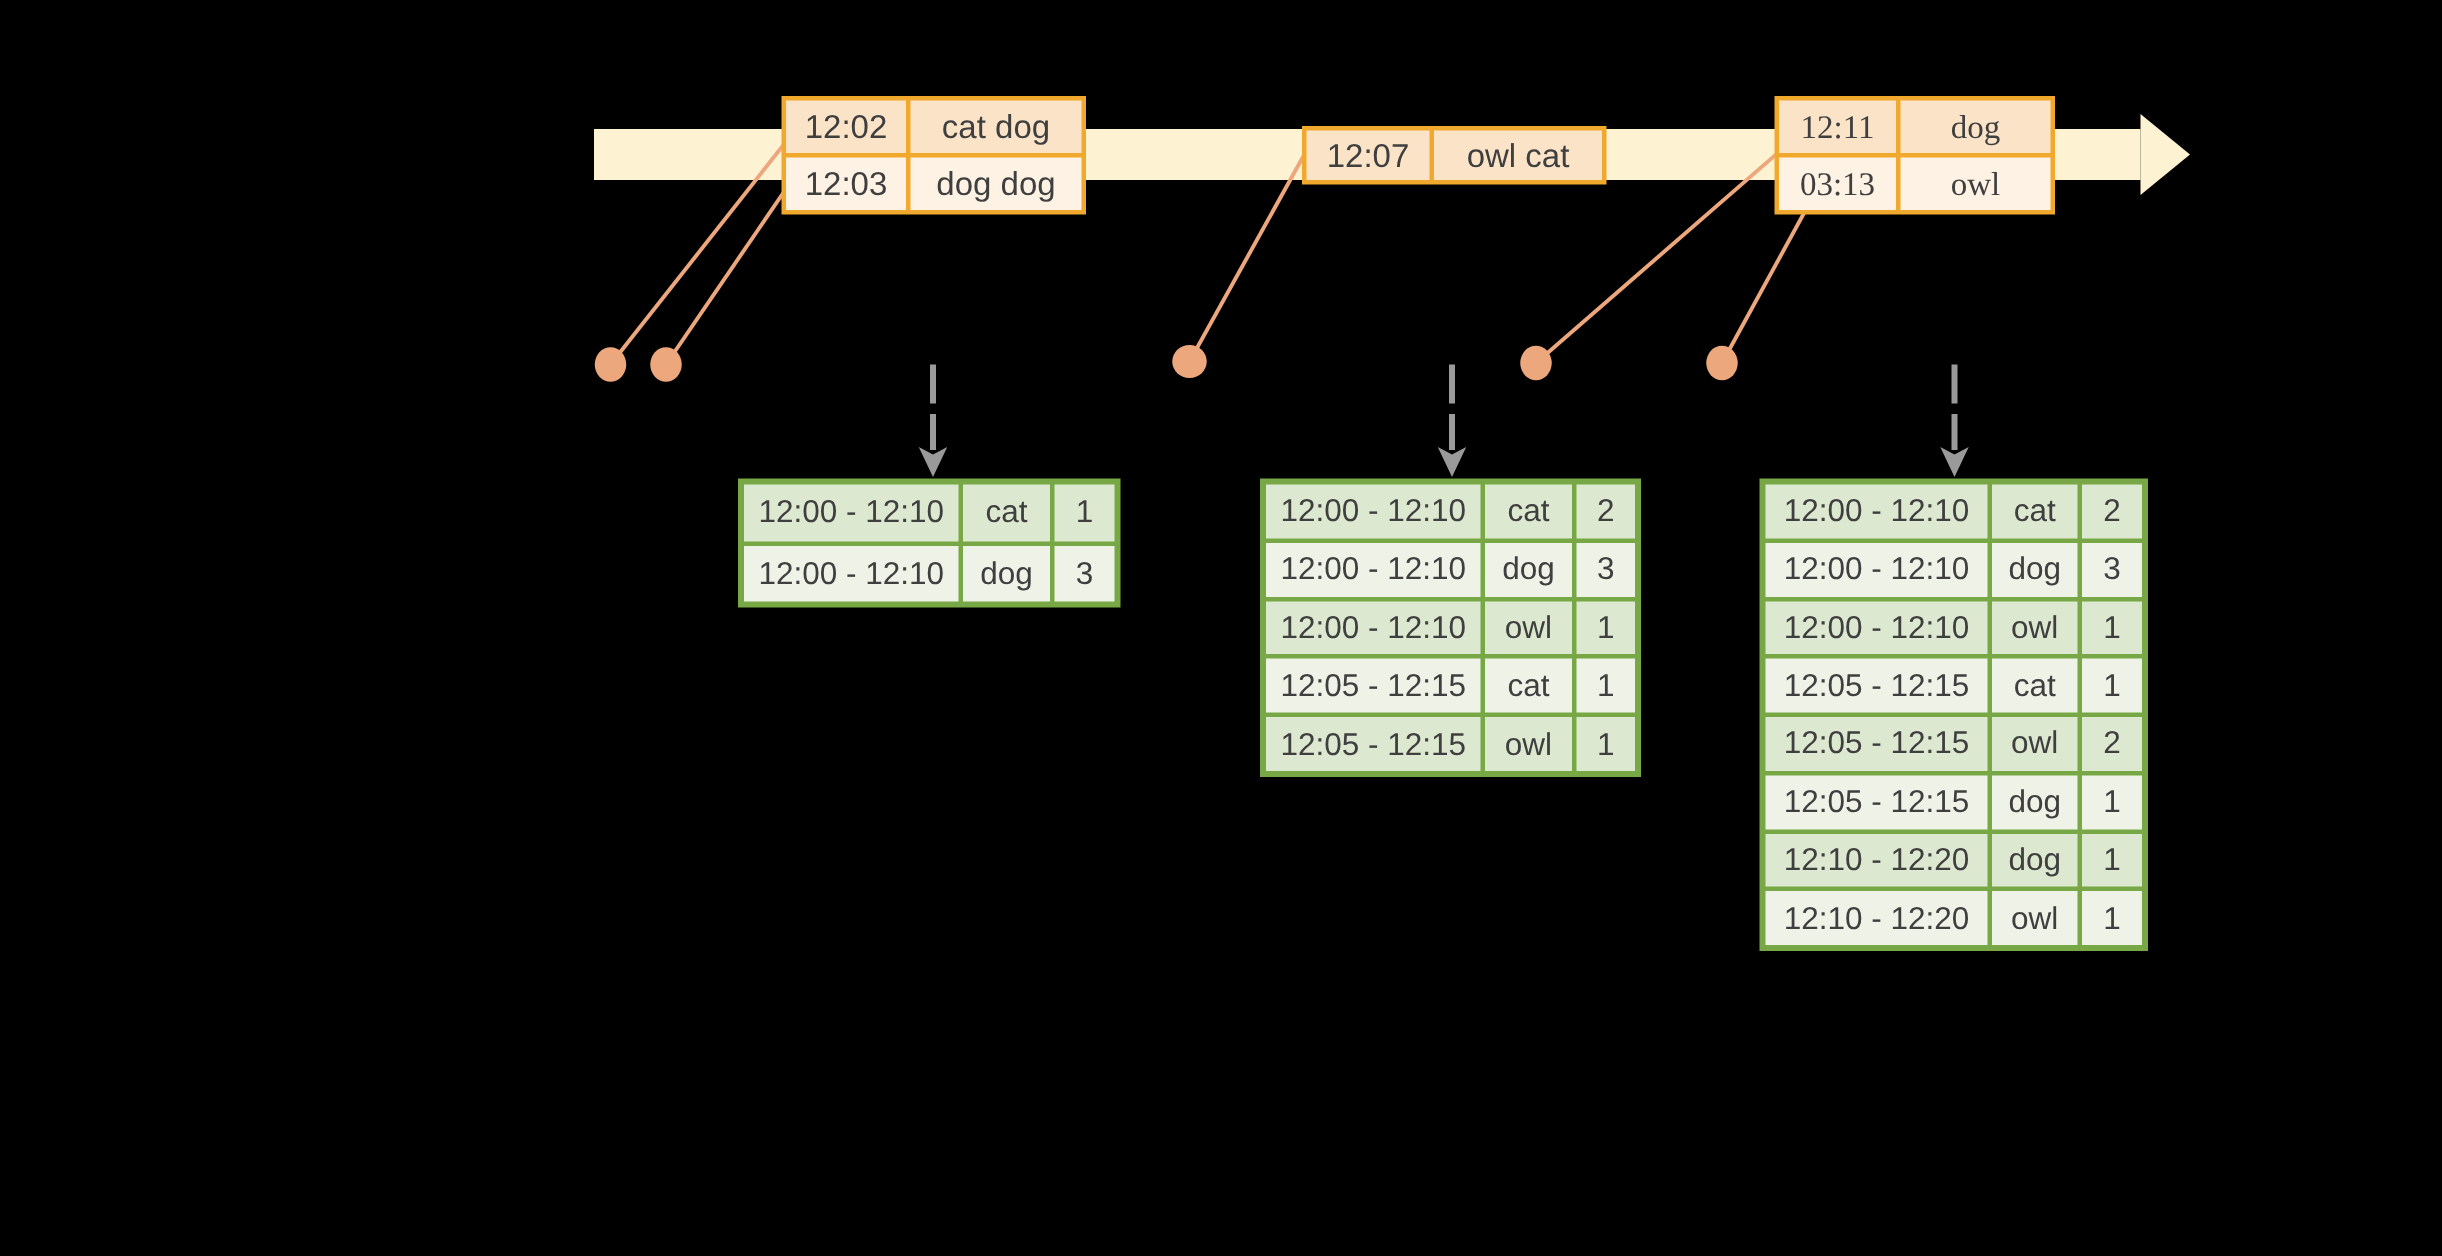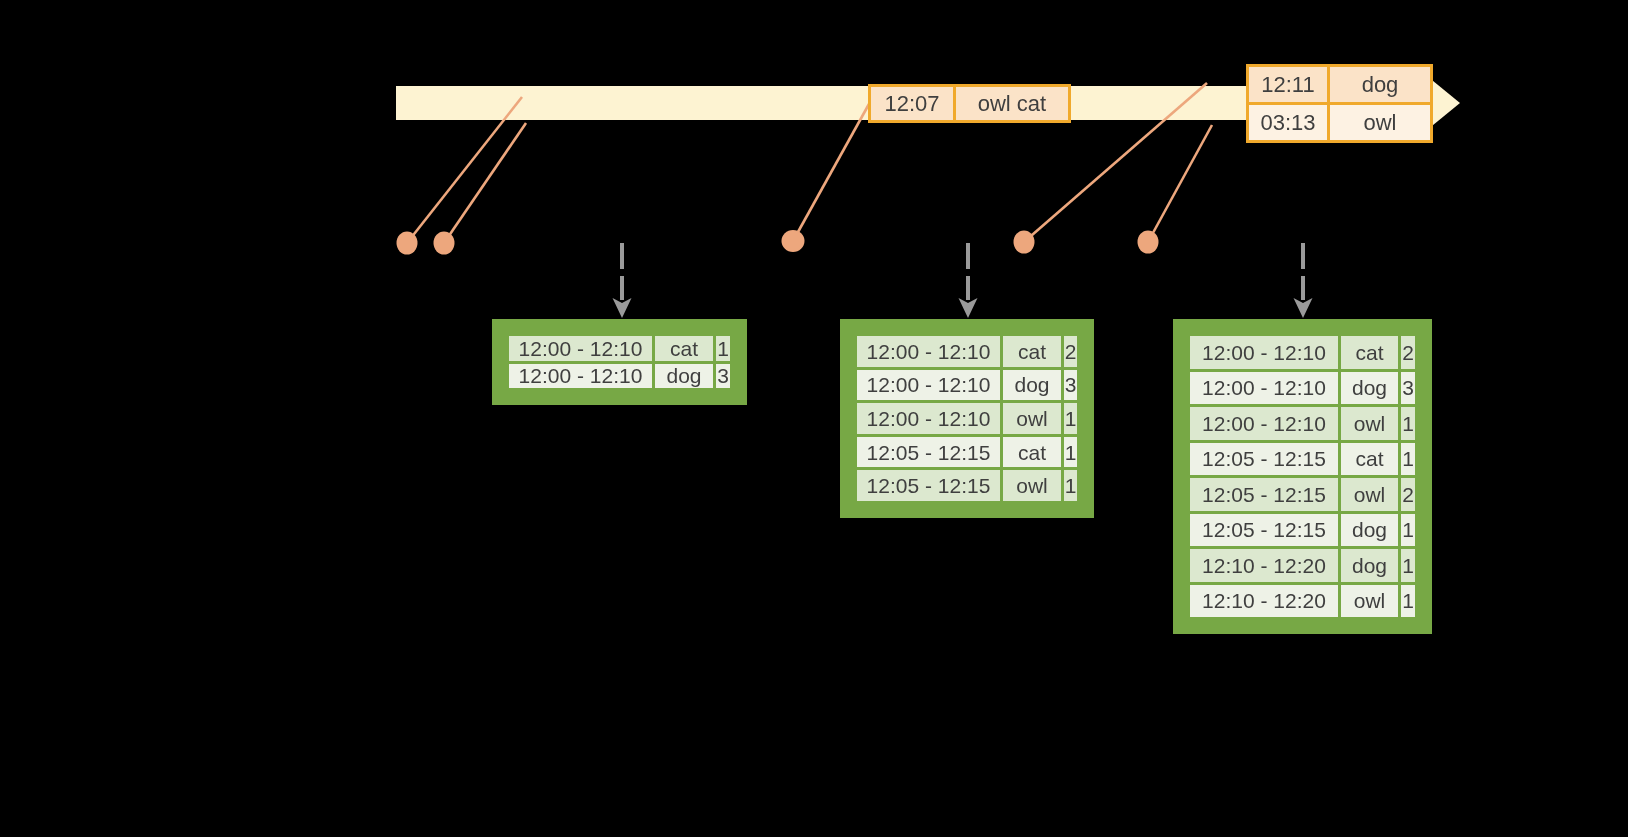--- a/index.html
+++ b/index.html
@@ -15,30 +15,30 @@
 
   
   .otable{
     position:absolute;z-index:2;
     background:#f0a92c;
     display:grid;gap:3px;padding:3px;box-sizing:border-box;
     font-size:22px;
   }
   #t1{left:521px;top:64px;width:203px;height:79px;grid-template-columns:80px 1fr;}
   #t2{left:868px;top:84px;width:203px;height:39px;grid-template-columns:82px 1fr;text-align:center;}
-  #t3{left:1246px;top:64px;width:187px;height:79px;grid-template-columns:78px 1fr;}
+  #t3{left:1183px;top:64px;width:187px;height:79px;grid-template-columns:78px 1fr;font-family:Liberation Serif, serif;}
   .cell{display:flex;align-items:center;justify-content:center;line-height:1;}
   .peach{background:#fbe3c8;}
   .cream{background:#fdf2e3;}
 
   
   .gtable{
     position:absolute;z-index:2;
     background:#77a845;
-    display:grid;gap:3px;padding:17px;box-sizing:border-box;
+    display:grid;gap:3px;padding:4px;box-sizing:border-box;
     font-size:21px;
   }
   #ga{left:492px;top:319px;width:255px;height:86px;grid-template-columns:143px 58px 1fr;}
   #gb{left:840px;top:319px;width:254px;height:199px;grid-template-columns:143px 58px 1fr;}
   #gc{left:1173px;top:319px;width:259px;height:315px;grid-template-columns:148px 57px 1fr;}
   .gdark{background:#dce8cf;}
   .glight{background:#eef2e7;}
 </style>
 </head>
 <body>
@@ -65,20 +65,26 @@
     <line x1="622" y1="243" x2="622" y2="300" stroke-width="4" stroke-dasharray="26 7" stroke="#9a9a9a"></line>
     <polygon points="612.5,298 622,303 631.5,298 622,318" fill="#9a9a9a"></polygon>
 
     <line x1="968" y1="243" x2="968" y2="300" stroke-width="4" stroke-dasharray="26 7" stroke="#9a9a9a"></line>
     <polygon points="958.5,298 968,303 977.5,298 968,318" fill="#9a9a9a"></polygon>
 
     <line x1="1303" y1="243" x2="1303" y2="300" stroke-width="4" stroke-dasharray="26 7" stroke="#9a9a9a"></line>
     <polygon points="1293.5,298 1303,303 1312.5,298 1303,318" fill="#9a9a9a"></polygon>
   </svg>
 
+  <div id="t1" class="otable">
+    <div class="cell peach">12:02</div>
+    <div class="cell peach">cat dog</div>
+    <div class="cell cream">12:03</div>
+    <div class="cell cream">dog dog</div>
+  </div>
 
   <div id="t2" class="otable">
     <div class="cell peach">12:07</div>
     <div class="cell peach">owl cat</div>
   </div>
 
   <div id="t3" class="otable">
     <div class="cell peach">12:11</div>
     <div class="cell peach">dog</div>
     <div class="cell cream">03:13</div>

